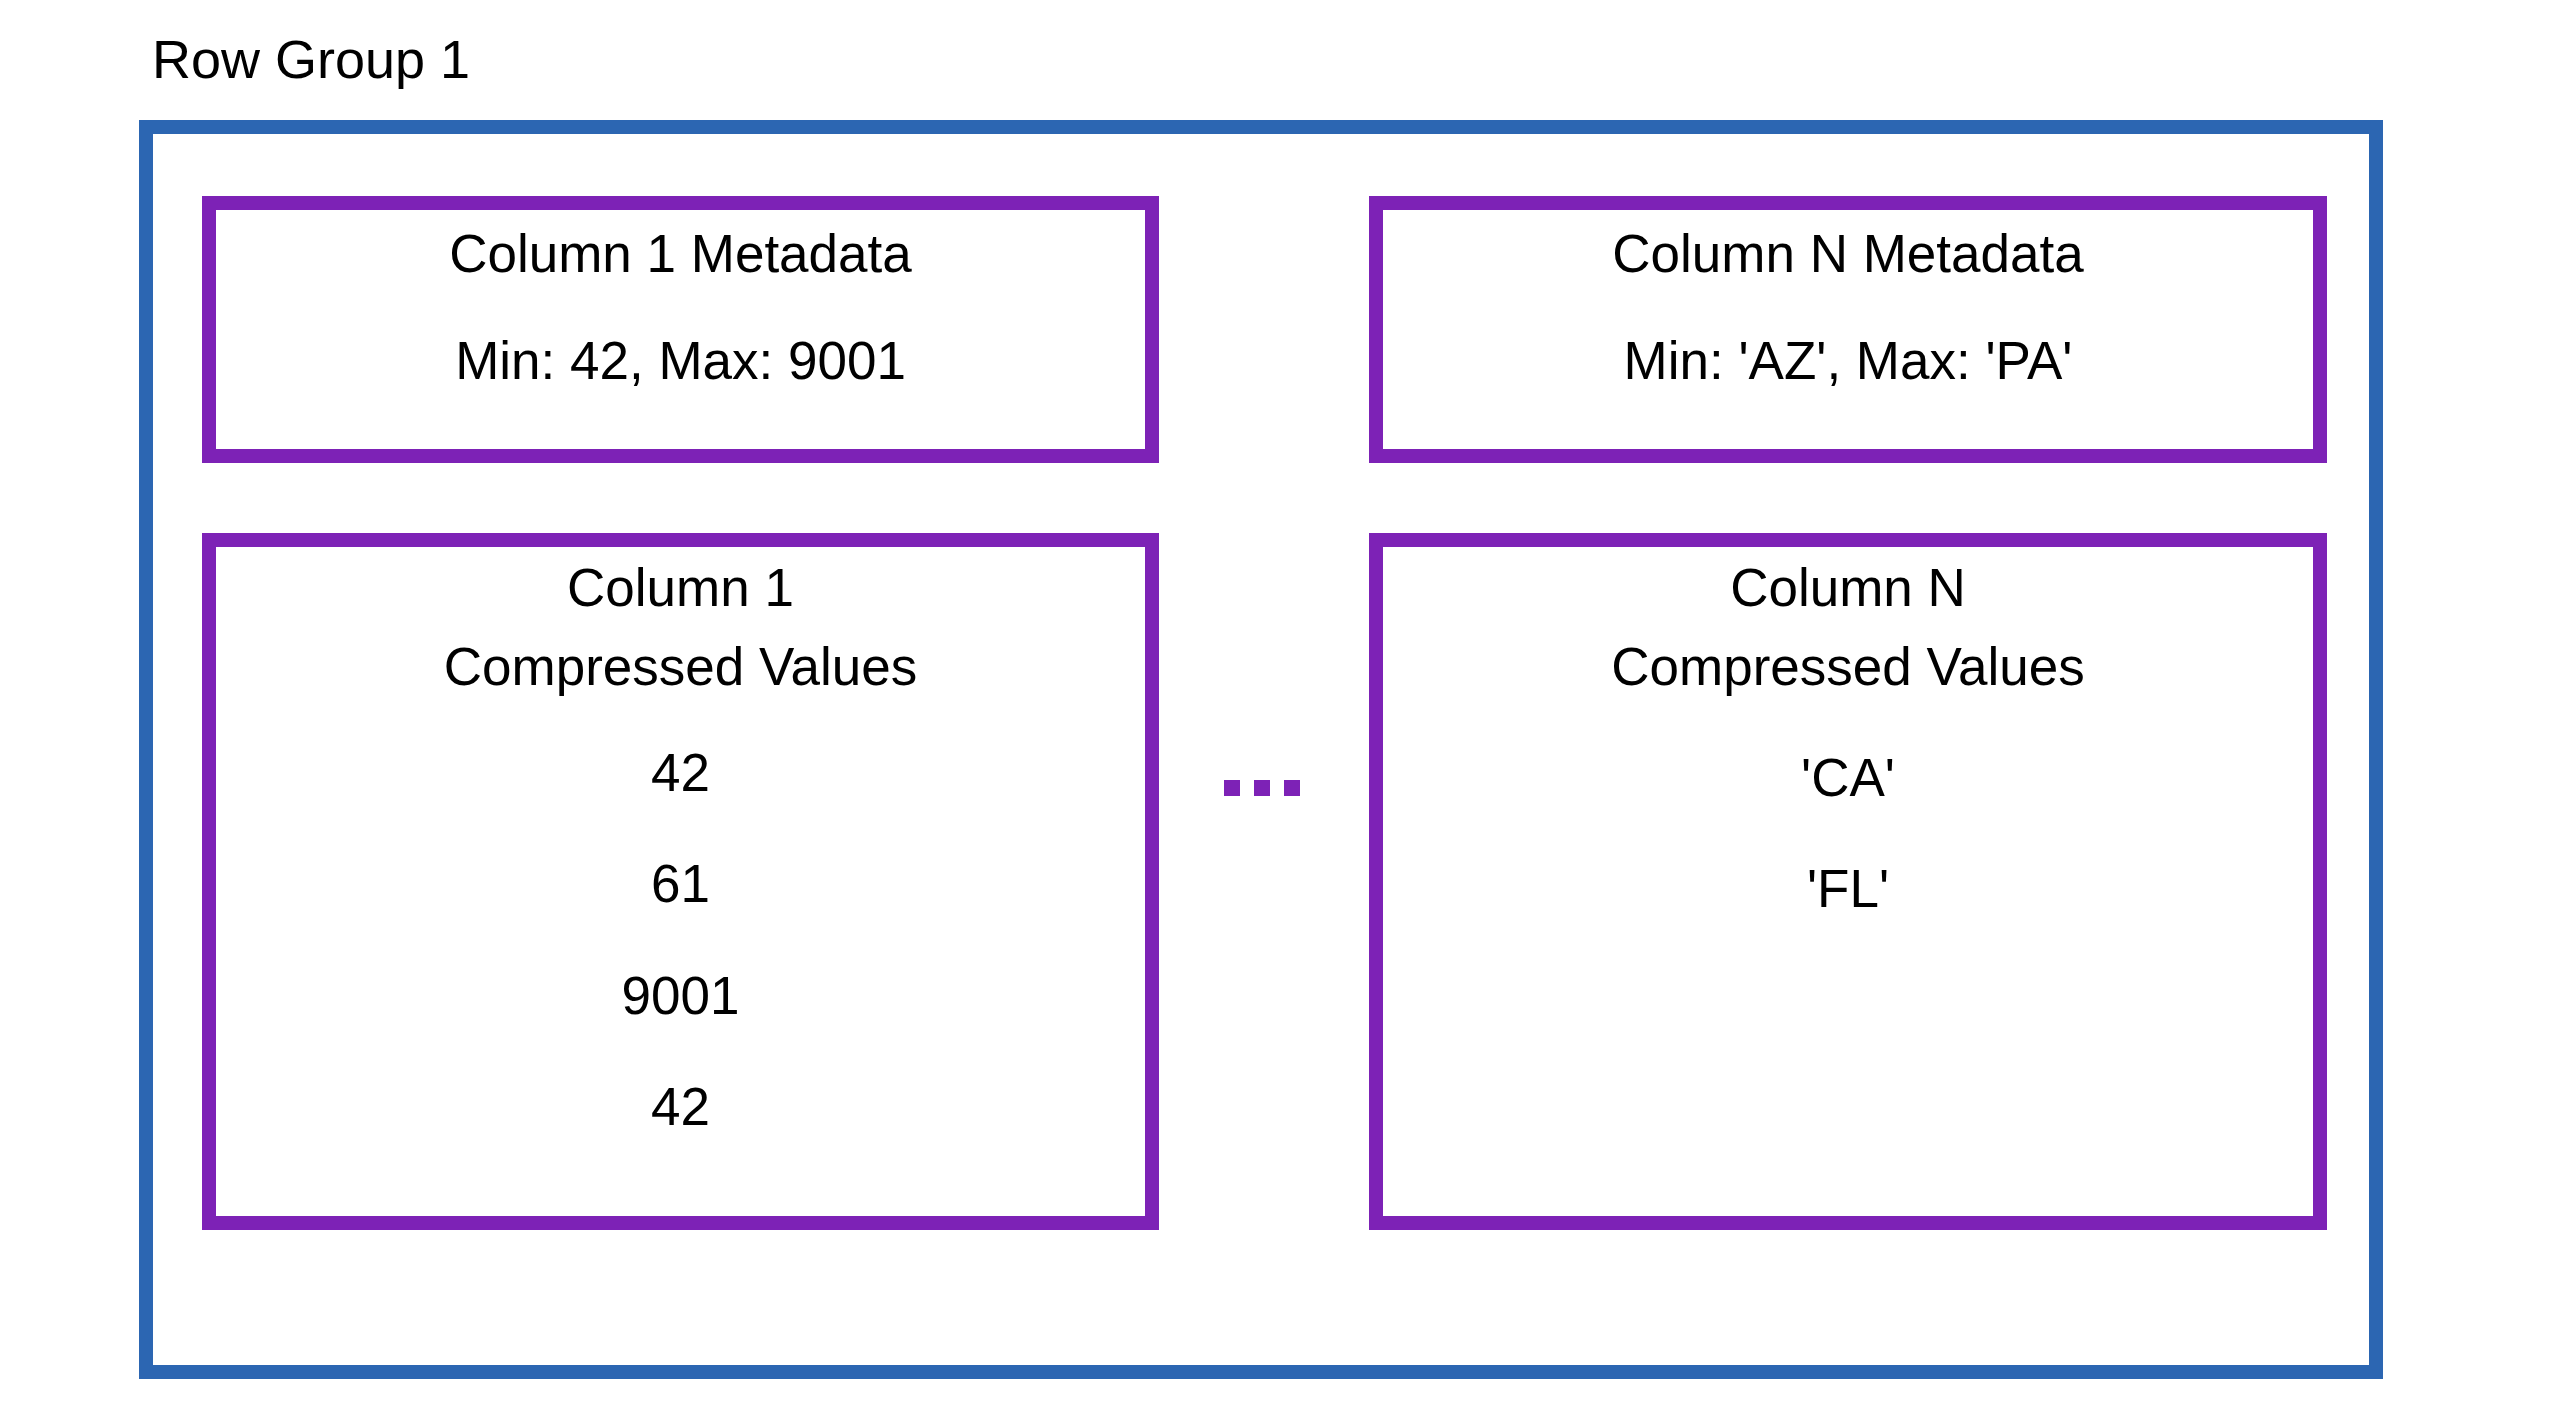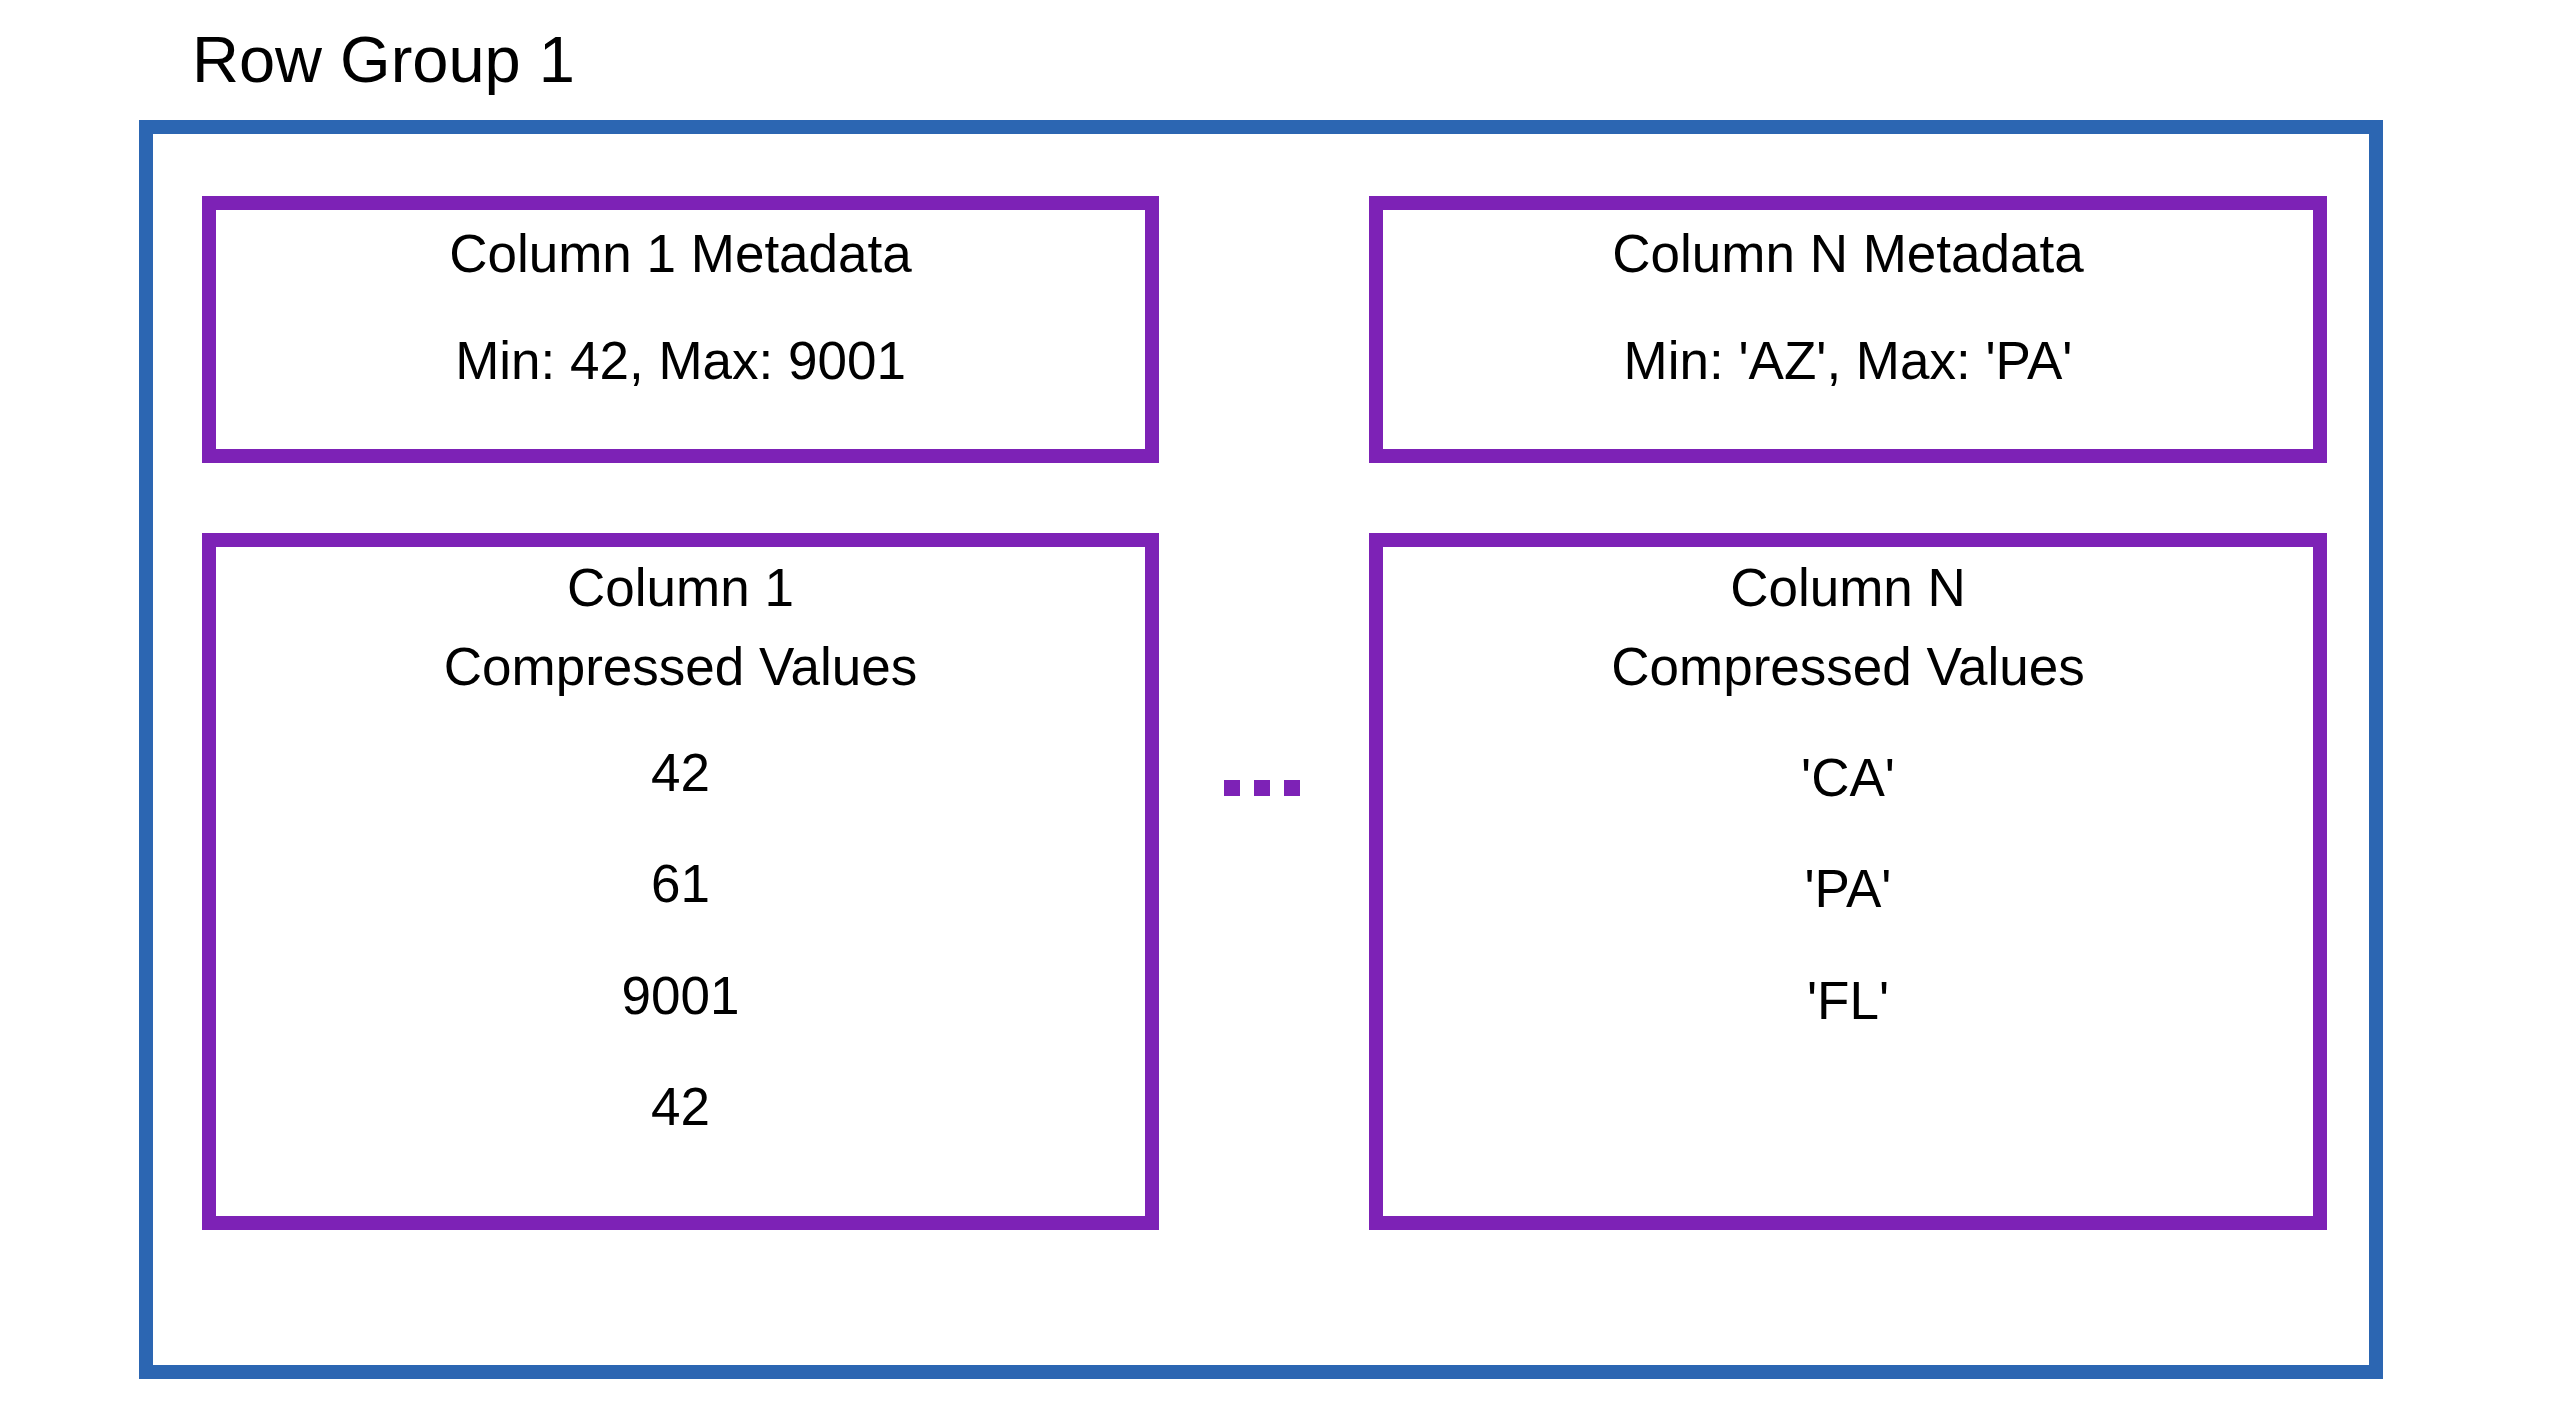--- a/index.html
+++ b/index.html
@@ -18,25 +18,24 @@
     position: relative;
     width: 2576px;
     height: 1412px;
     background: var(--bg);
     overflow: hidden;
   }
   .row-group-title {
     position: absolute;
     left: 152px;
     top: 23px;
-    font-size: 65px;
+    font-size: 54px;
     line-height: 73px;
     font-weight: 400;
     white-space: nowrap;
-    margin-left: 40px;
   }
   .row-group-box {
     position: absolute;
     left: 139px;
     top: 120px;
     width: 2244px;
     height: 1259px;
     border: 14.7px solid var(--blue);
     background: transparent;
   }
@@ -108,18 +107,17 @@
   <div class="ellipsis" title="...">
     <span class="dot"></span>
     <span class="dot"></span>
     <span class="dot"></span>
   </div>
 
   <div class="pbox values-box col-n">
     <div class="values-title-line1">Column N</div>
     <div class="values-title-line2">Compressed Values</div>
     <div class="value-item">'CA'</div>
-    <div class="value-item">'PA'</div>
     <div class="value-item">'FL'</div>
   </div>
 
 </div>
 
 
 </body></html>

